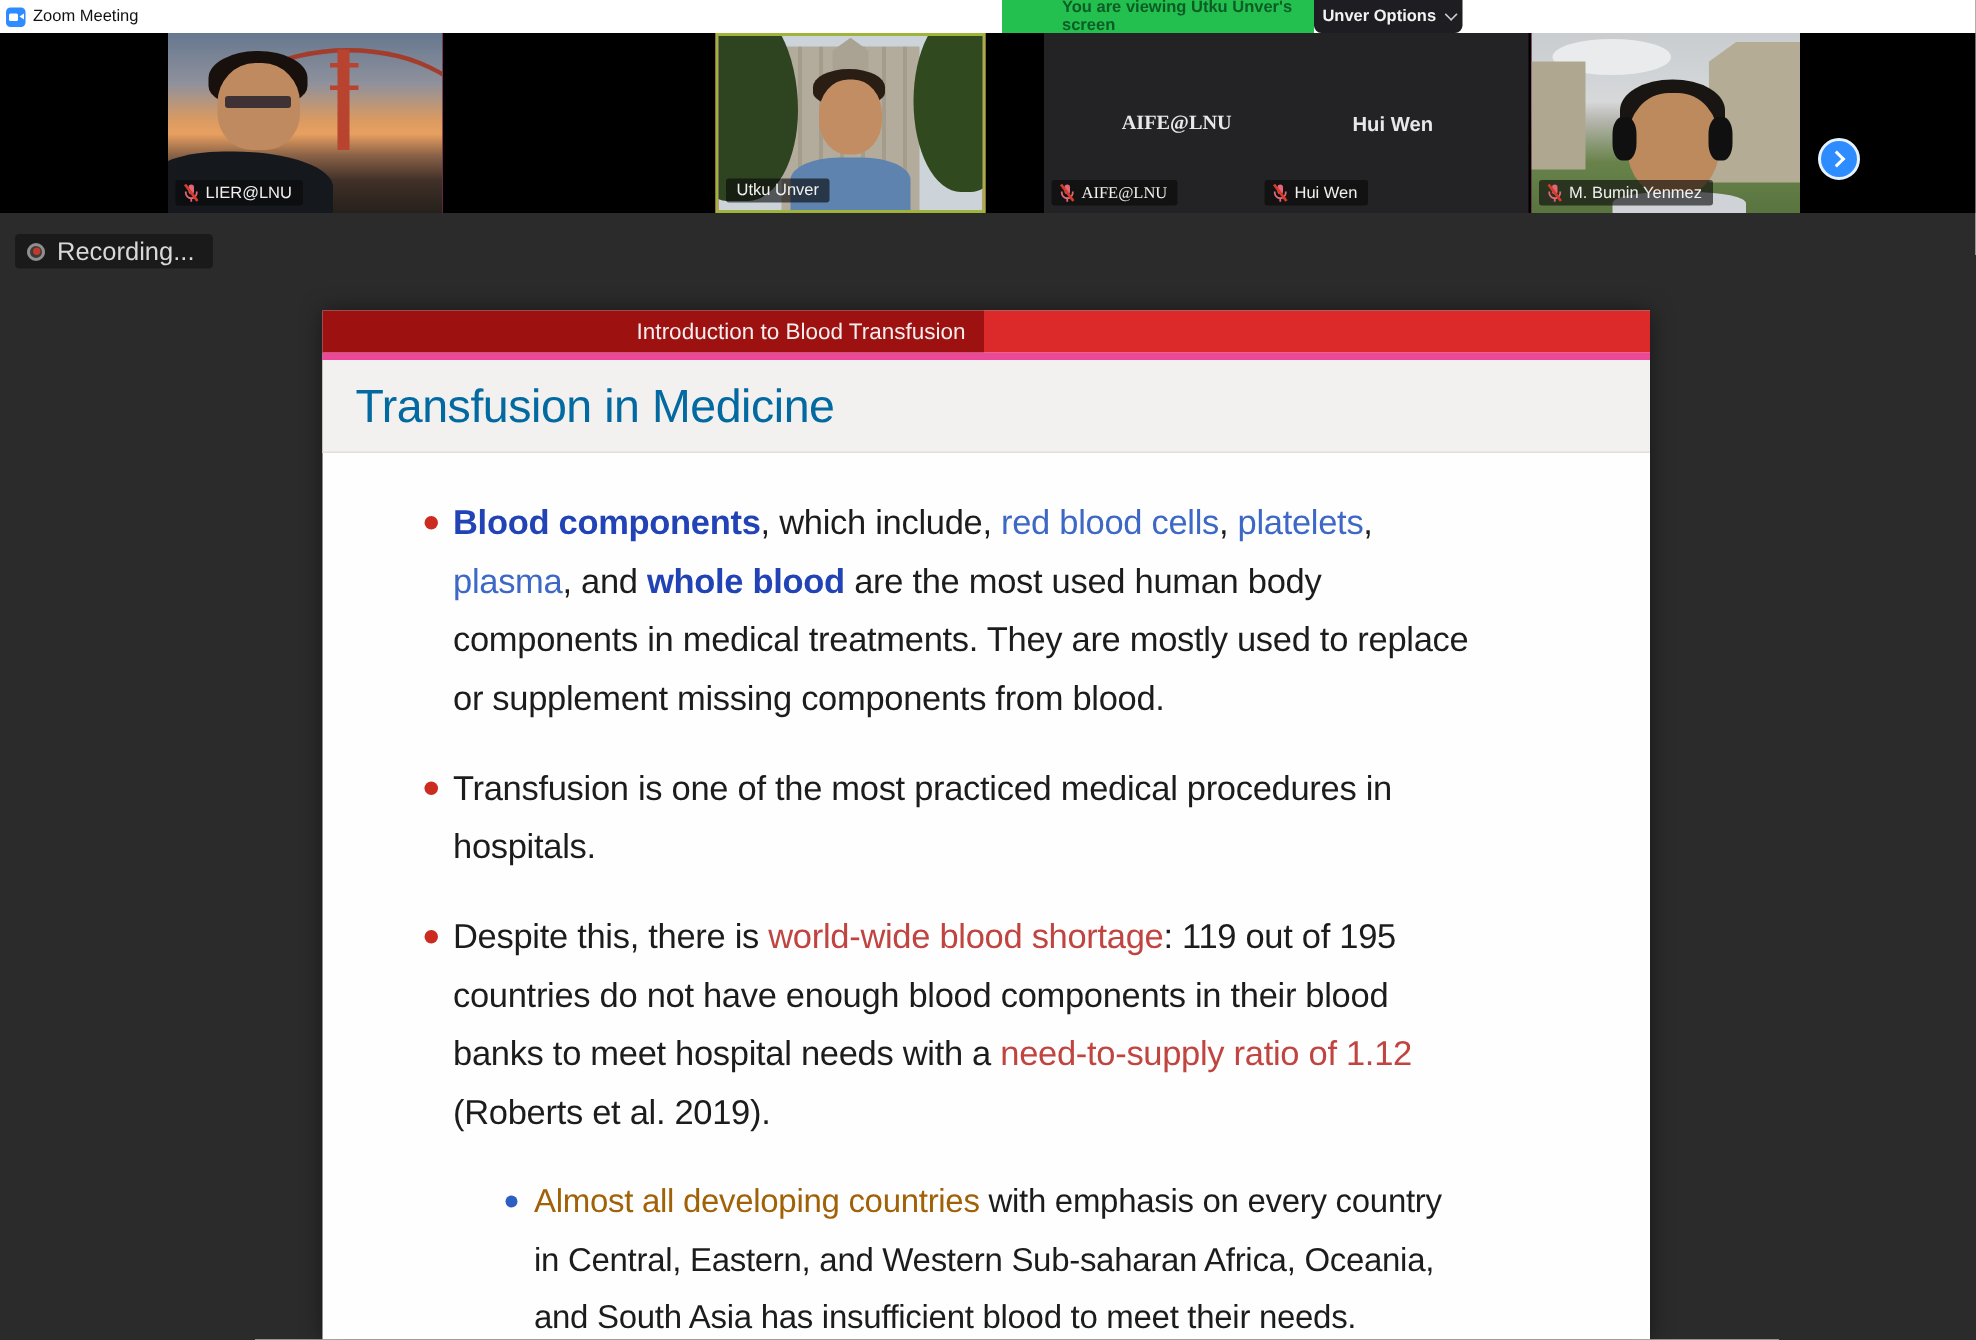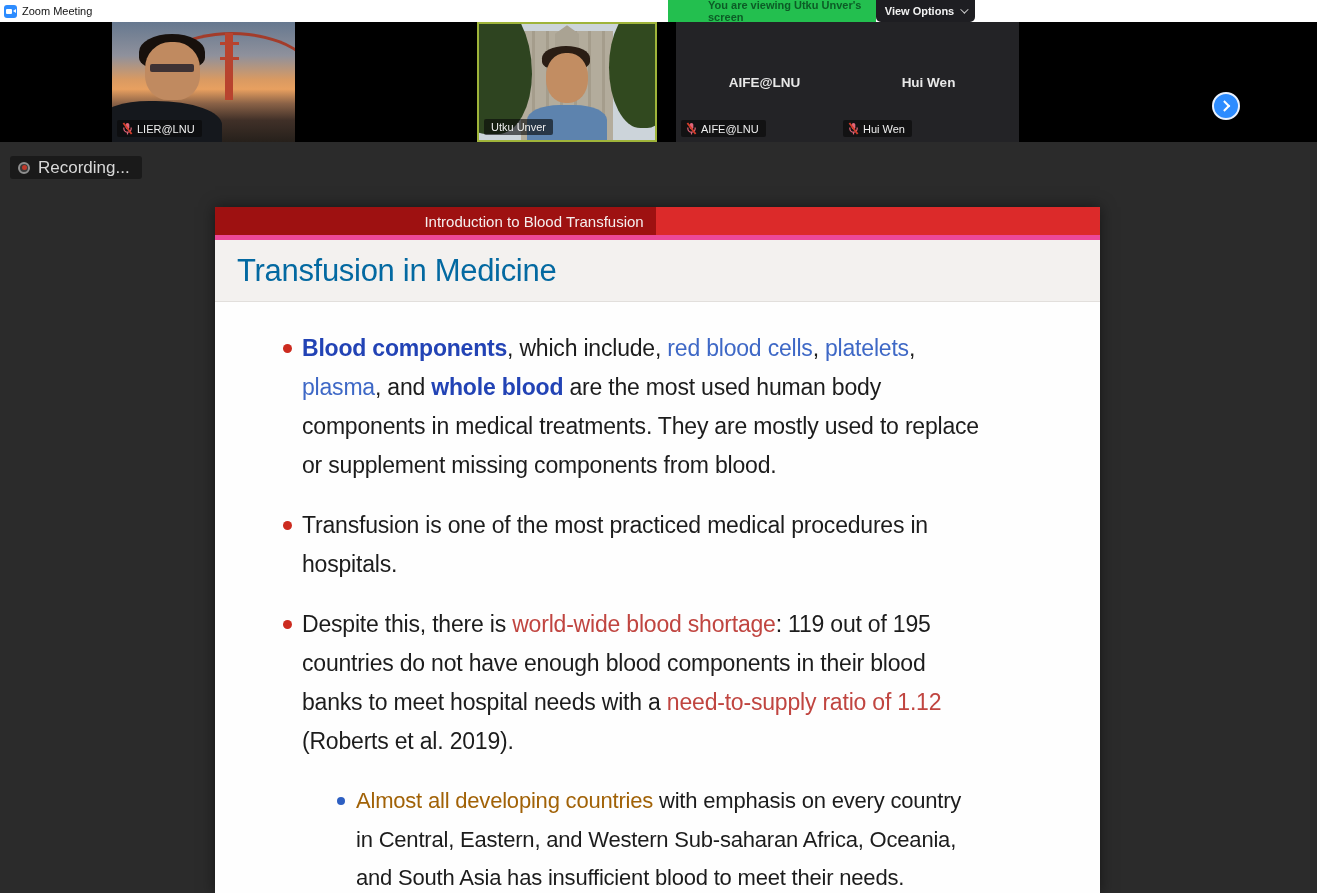--- a/index.html
+++ b/index.html
@@ -19,21 +19,21 @@
   .view-options span { font-size:11px; font-weight:bold; color:#f2f2f2; }
   .chev-down { width:6px; height:6px; border-right:1.5px solid #cfcfcf; border-bottom:1.5px solid #cfcfcf; transform:rotate(45deg) translateY(-2px); }
 
   
   .strip { position:absolute; left:0; top:22px; width:1317px; height:120px; background:#000; z-index:20; }
   .tile { position:absolute; top:0; height:120px; background:#ec4899; overflow:hidden; }
   .tile.active { border:2px solid #9fb43a; }
   .t1 { left:112px; width:183px; }
   .t2 { left:296px; width:179px; }
   .t3 { left:477px; width:180px; }
-  .t4 { left:676px; width:177px; }
+  .t4 { left:696px; width:177px;font-family:Liberation Serif, serif; }
   .t5 { left:838px; width:181px; }
   .t6 { left:1021px; width:179px; }
   .scene { position:absolute; inset:0; }
   .shape { position:absolute; }
 
   .sky-sunset { background:linear-gradient(180deg,#66788f 0%,#8f919c 28%,#d99a62 48%,#e8a060 56%,#8a6247 68%,#403028 82%,#26201b 100%); }
   
   .t1 .cable { left:18%; top:8%; width:95%; height:85%; border:3px solid transparent; border-top:3px solid #a33c2a; border-radius:50%; }
   .t1 .tower { left:62%; top:9%; width:8px; height:56%; background:#b8432e; }
   .t1 .cross1 { left:59%; top:17%; width:19px; height:3px; background:#b8432e; }
@@ -115,21 +115,21 @@
 
 <div class="titlebar">
   <div class="tb-left">
     <span class="app-icon"></span>
     <span class="tb-title">Zoom Meeting</span>
   </div>
   <div class="view-banner">
     <span>You are viewing Utku Unver's screen</span>
   </div>
   <div class="view-options">
-    <span>View Options</span>
+    <span>Unver Options</span>
     <span class="chev-down"></span>
   </div>
 </div>
 
 <div class="strip">
 
   <div class="tile t1">
     <div class="scene sky-sunset">
       <div class="shape cable"></div>
         <div class="shape tower"></div>
@@ -186,20 +186,41 @@
       <svg class="mic" viewBox="0 0 12 14">
           <rect x="4" y="1" width="4" height="7" rx="2" fill="#e2657a"></rect>
           <path d="M2 6 v1 a4 4 0 0 0 8 0 v-1" stroke="#e2657a" stroke-width="1.3" fill="none"></path>
           <line x1="6" y1="11" x2="6" y2="13.5" stroke="#e2657a" stroke-width="1.3"></line>
           <line x1="1.5" y1="1" x2="10.5" y2="13" stroke="#d43d2a" stroke-width="2"></line>
         </svg>
       <span>Hui Wen</span>
     </div>
   </div>
 
+  <div class="tile t6">
+    <div class="scene">
+      <div class="shape cloud"></div>
+        <div class="shape b1"></div>
+        <div class="shape b2"></div>
+      <div class="shape hair"></div>
+        <div class="shape head"></div>
+      <div class="shape cupL"></div>
+        <div class="shape cupR"></div>
+        <div class="shape torso"></div>
+    </div>
+    <div class="nlabel">
+      <svg class="mic" viewBox="0 0 12 14">
+          <rect x="4" y="1" width="4" height="7" rx="2" fill="#e2657a"></rect>
+          <path d="M2 6 v1 a4 4 0 0 0 8 0 v-1" stroke="#e2657a" stroke-width="1.3" fill="none"></path>
+          <line x1="6" y1="11" x2="6" y2="13.5" stroke="#e2657a" stroke-width="1.3"></line>
+          <line x1="1.5" y1="1" x2="10.5" y2="13" stroke="#d43d2a" stroke-width="2"></line>
+        </svg>
+      <span>M. Bumin Yenmez</span>
+    </div>
+  </div>
 
   <div class="next-btn">
     <span class="chev-right"></span>
   </div>
 </div>
 
 <div class="rec-badge">
   <span class="rec-dot"></span>
   <span>Recording...</span>
 </div>

